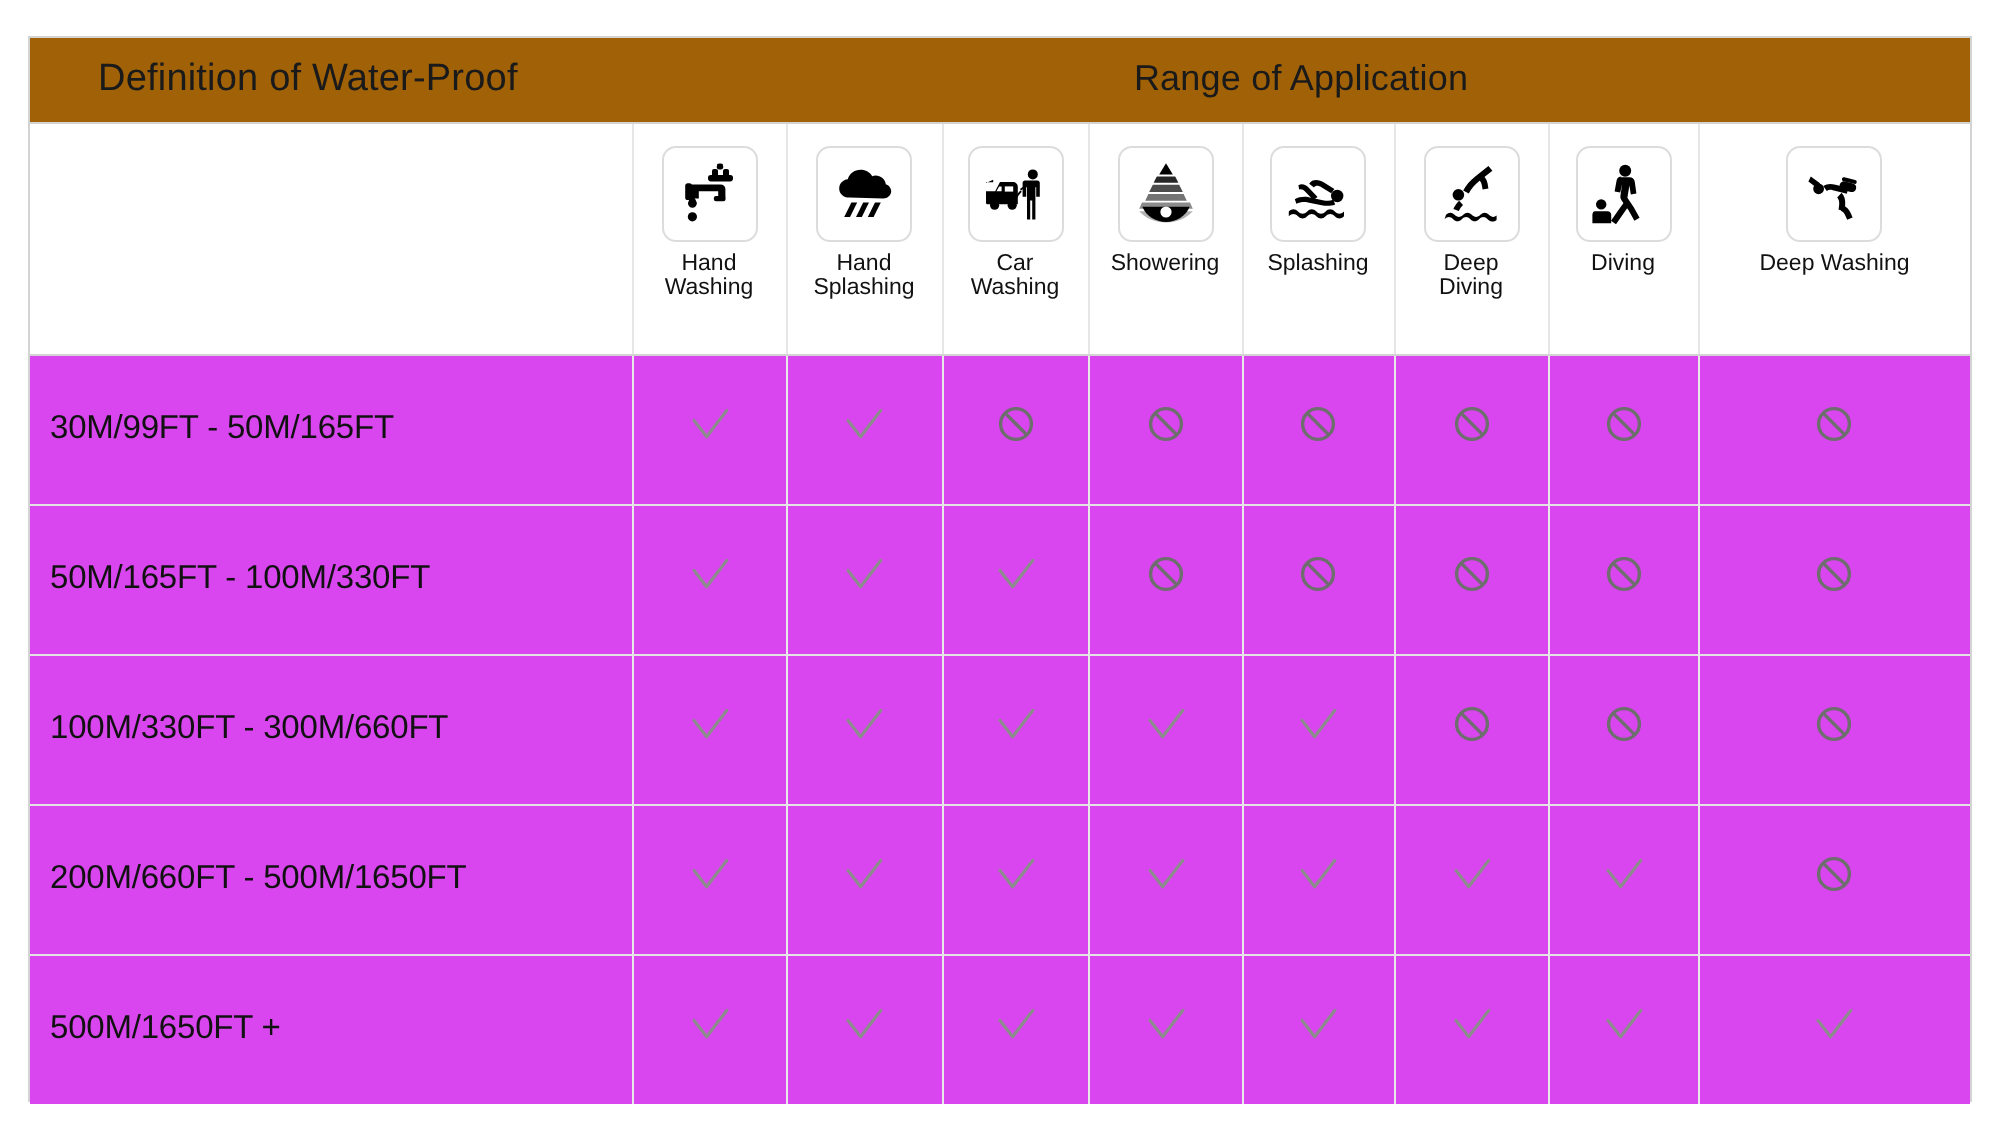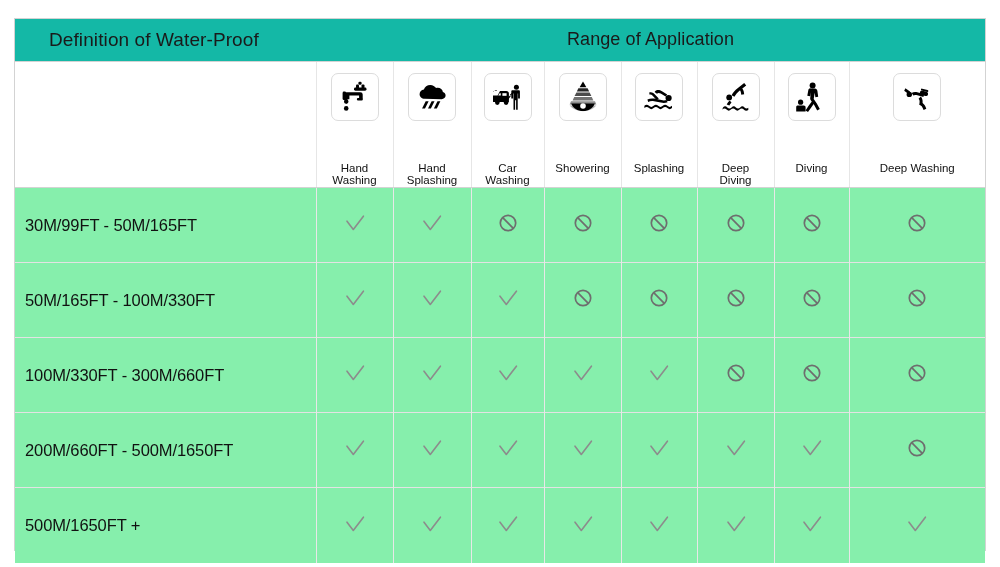--- a/index.html
+++ b/index.html
@@ -36,21 +36,21 @@
   table.wp {
     width: 100%;
     height: 100%;
     border-collapse: collapse;
     table-layout: fixed;
   }
 
   
   tr.title-row { height: 42px; }
   tr.title-row > td {
-    background: #14b8a6;
+    background: #a16207;
     border-bottom: 1px solid #d3d3d3;
     vertical-align: middle;
     padding: 0;
   }
   .title-def {
     font-size: 19px;
     color: #1a1a1a;
     padding-left: 34px;
     letter-spacing: .1px;
     white-space: nowrap;
@@ -77,21 +77,20 @@
   }
 
   .iconcell {
     display: flex;
     flex-direction: column;
     align-items: center;
     justify-content: flex-start;
     height: 100%;
     padding-top: 11px;
     box-sizing: border-box;
-    gap: 36px;
   }
   .icon-box {
     width: 48px;
     height: 48px;
     border: 1px solid #dcdcdc;
     border-radius: 7px;
     background: #fff;
     display: flex;
     align-items: center;
     justify-content: center;
@@ -110,21 +109,21 @@
   }
 
   
   tr.data-row { height: 75px; }
   tr.data-row > td {
     border-top: 1px solid #e3e3e3;
     border-left: 1px solid #e8e8e8;
     padding: 0;
     vertical-align: middle;
     text-align: center;
-    background: #86efac;
+    background: #d946ef;
   }
   tr.data-row > td.rowlabel {
     border-left: none;
     text-align: left;
     font-size: 16.5px;
     color: #111;
     padding-left: 10px;
     white-space: nowrap;
     letter-spacing: -.1px;
   }

